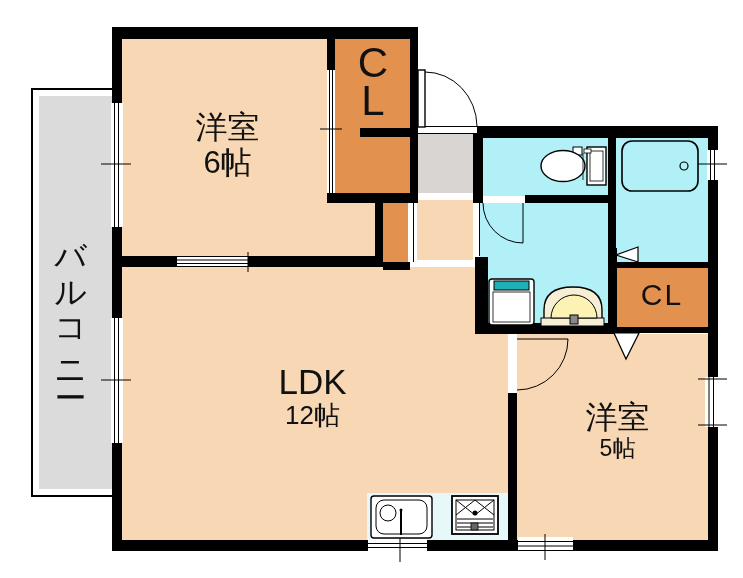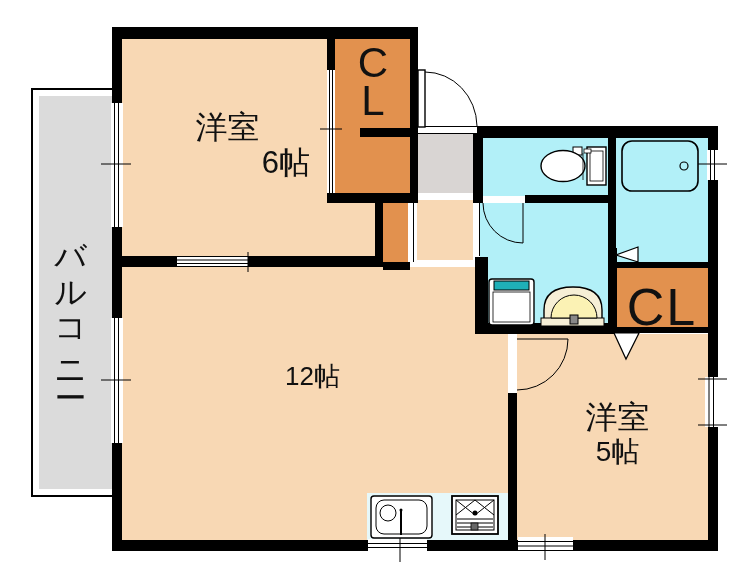--- a/index.html
+++ b/index.html
@@ -165,32 +165,33 @@
       <circle cx="475" cy="513" r="2.5" fill="#000"></circle>
       <path d="M457 519 H493 M457 523 H493 M457 527 H493" stroke="#000" stroke-width="1" fill="none"></path>
       <rect x="471" y="523" width="7" height="7" fill="#666" stroke="#000" stroke-width="0.8"></rect>
     </g>
   </svg>
 
   <div class="rlabel" style="left:46px;top:198px;width:42px;height:210px;writing-mode:vertical-rl;text-orientation:mixed;font-size:32px;letter-spacing:4px;">バルコニー</div>
 
   <div class="rlabel" style="left:145px;top:110px;width:165px;font-size:32px;">
     <div>洋室</div>
-    <div style="font-size:31px;text-align:right;">6帖</div>
+    <div style="font-size:31px;">6帖</div>
   </div>
 
   <div class="rlabel" style="left:230px;top:362px;width:165px;font-size:35px;">
+    <div>LDK</div>
     <div style="font-size:26px;">12帖</div>
   </div>
 
   <div class="rlabel" style="left:535px;top:400px;width:165px;font-size:32px;">
     <div>洋室</div>
-    <div style="font-size:28px;">5帖</div>
+    <div style="font-size:23px;">5帖</div>
   </div>
 
   <div class="rlabel" style="left:342px;top:44px;width:62px;font-size:42px;line-height:0.9;">
     <div>C</div>
     <div>L</div>
   </div>
 
-  <div class="rlabel" style="left:613px;top:278px;width:98px;font-size:52px;letter-spacing:2px;">CL</div>
+  <div class="rlabel" style="left:613px;top:278px;width:98px;font-size:30px;letter-spacing:2px;">CL</div>
 
 </div>
 
 </body></html>

